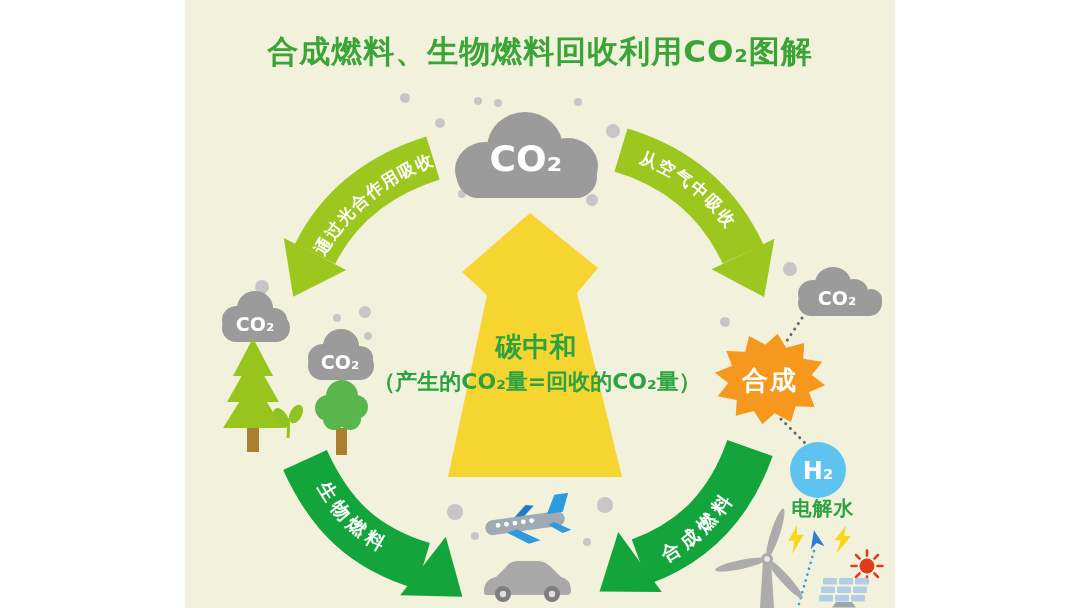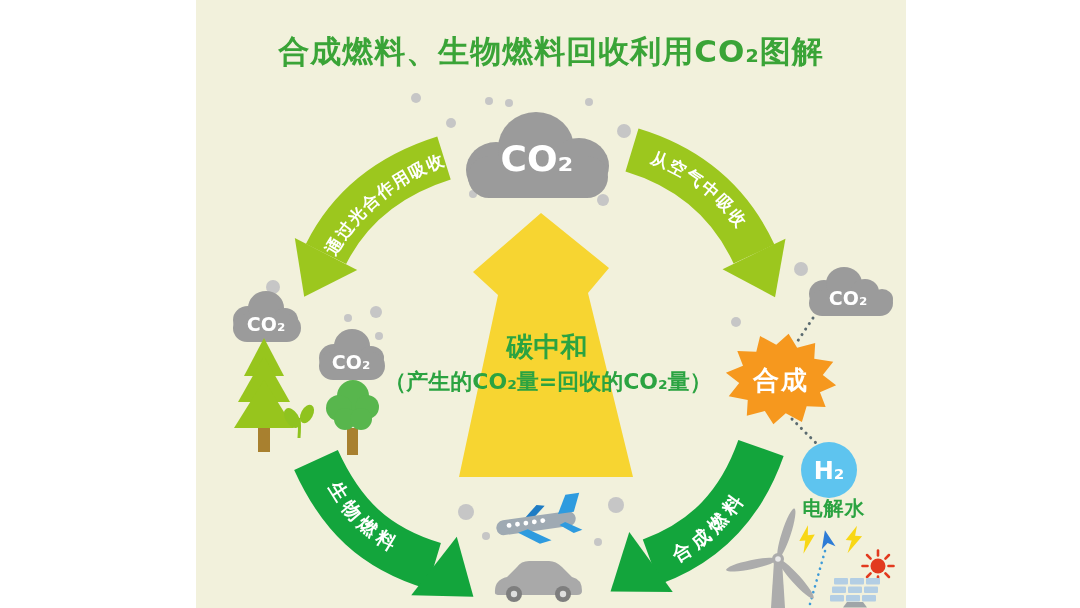--- a/index.html
+++ b/index.html
@@ -1,19 +1,19 @@
 <!DOCTYPE html>
 <html><head>
 <meta charset="utf-8">
 <style>
   html,body{margin:0;padding:0;}
   body{width:1080px;height:608px;background:#ffffff;overflow:hidden;
        font-family:"DejaVu Sans",sans-serif;}
   .stage{position:relative;width:1080px;height:608px;background:#ffffff;}
-  .canvas{position:absolute;left:196px;top:0;width:710px;height:608px;background:#F2F1DC;}
+  .canvas{position:absolute;left:185px;top:0;width:710px;height:608px;background:#F2F1DC;}
   svg{display:block;}
   svg text{font-family:"DejaVu Sans",sans-serif;font-weight:bold;}
 </style>
 </head>
 <body>
 
 <div class="stage">
   <div class="canvas">
     <svg width="710" height="608" viewBox="0 0 710 608" xmlns="http://www.w3.org/2000/svg" xmlns:xlink="http://www.w3.org/1999/xlink">
       <defs>

